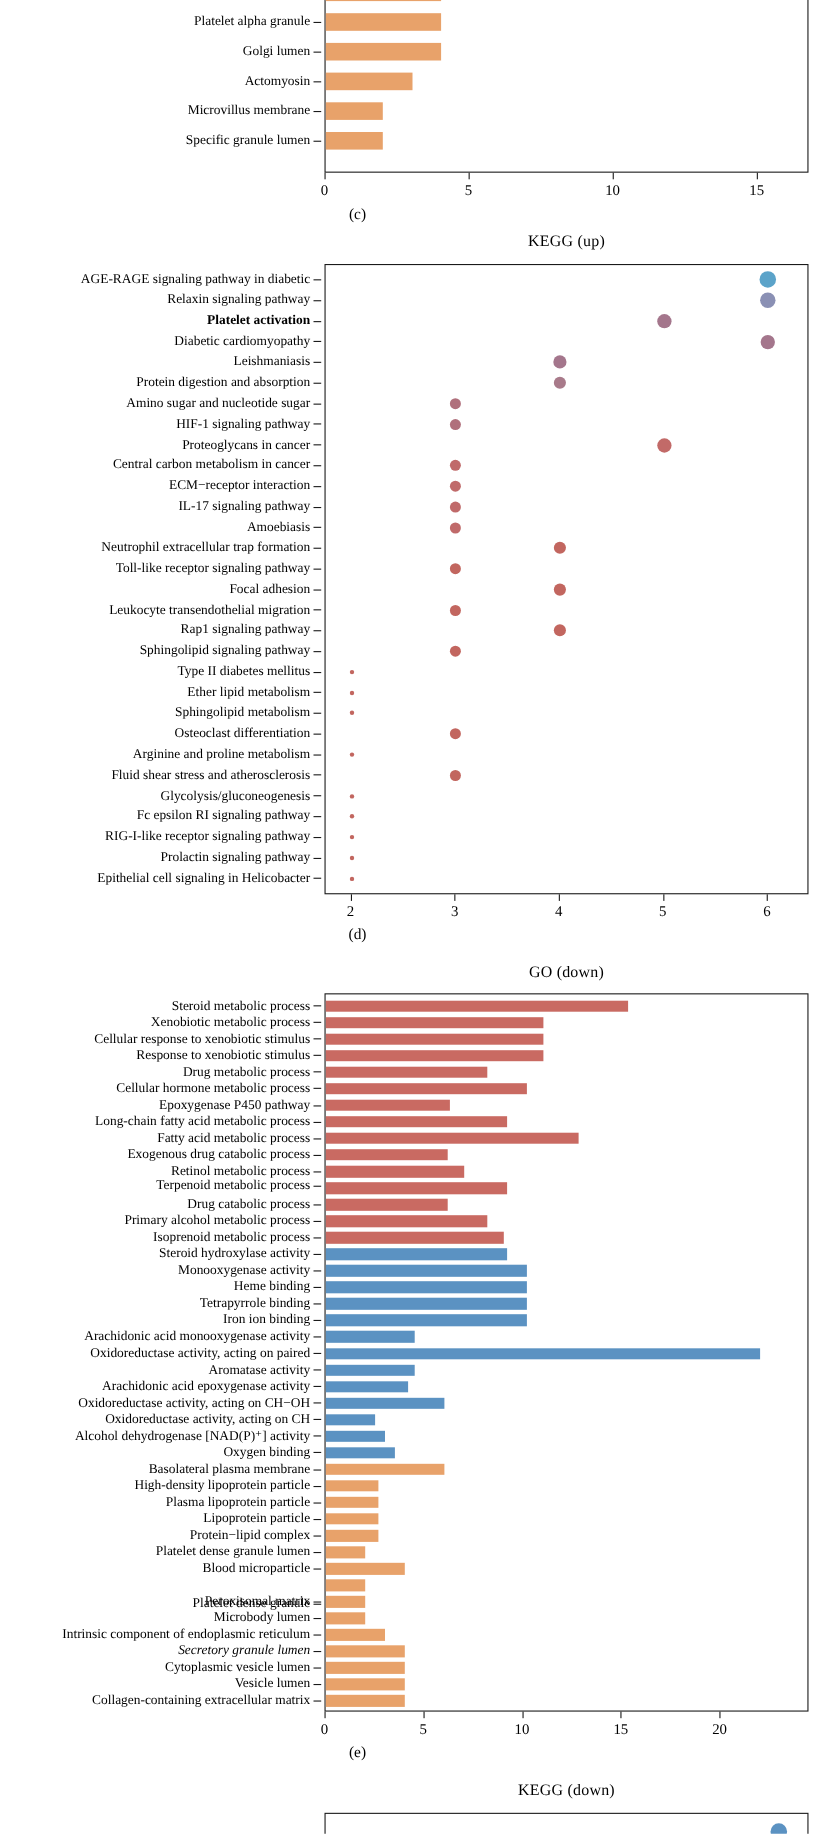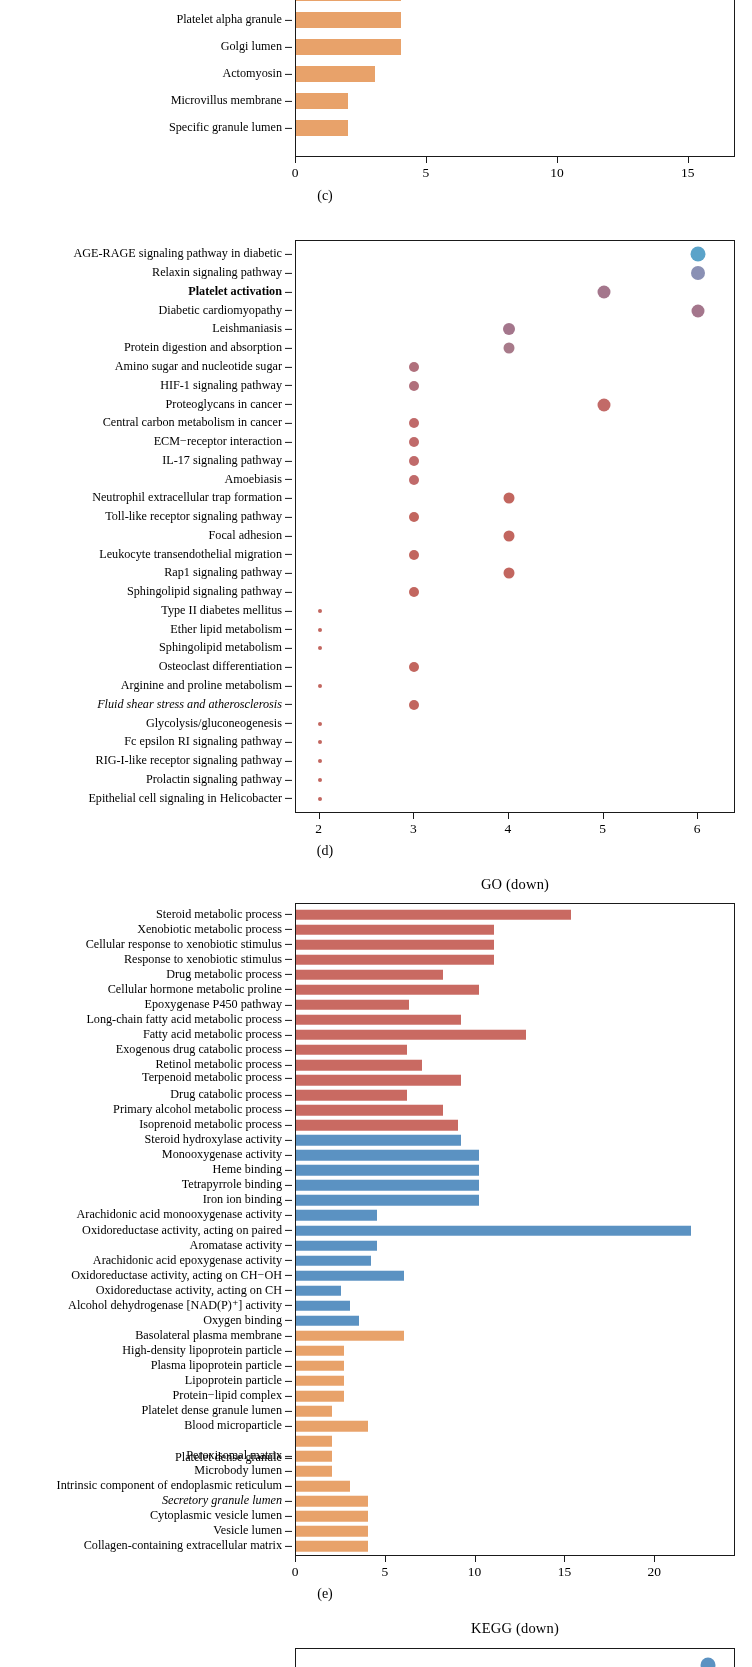--- a/index.html
+++ b/index.html
@@ -137,20 +137,21 @@
       <div class="xticklabel" style="left: 0px;">0</div>
       <div class="xtick" style="left: 130.952px;"></div>
       <div class="xticklabel" style="left: 130.952px;">5</div>
       <div class="xtick" style="left: 261.905px;"></div>
       <div class="xticklabel" style="left: 261.905px;">10</div>
       <div class="xtick" style="left: 392.857px;"></div>
       <div class="xticklabel" style="left: 392.857px;">15</div>
     </div>
   <div class="panel-letter" id="panel-c-letter">(c)</div>
 
+  <div class="panel-title" id="panel-d-title">KEGG (up)</div>
   <div class="plot-frame" id="panel-d-frame">
       <div class="dot" title="AGE-RAGE signaling pathway in diabetic" style="left: 402.151px; top: 13.3833px; width: 15px; height: 15px; background: rgb(91, 163, 201);"></div>
       <div class="dot" title="Relaxin signaling pathway" style="left: 402.151px; top: 32.15px; width: 14px; height: 14px; background: rgb(138, 144, 180);"></div>
       <div class="dot" title="Platelet activation" style="left: 307.527px; top: 50.9167px; width: 13px; height: 13px; background: rgb(164, 118, 140);"></div>
       <div class="dot" title="Diabetic cardiomyopathy" style="left: 402.151px; top: 69.6833px; width: 13px; height: 13px; background: rgb(164, 118, 140);"></div>
       <div class="dot" title="Leishmaniasis" style="left: 212.903px; top: 88.45px; width: 12px; height: 12px; background: rgb(164, 118, 140);"></div>
       <div class="dot" title="Protein digestion and absorption" style="left: 212.903px; top: 107.217px; width: 11px; height: 11px; background: rgb(168, 122, 138);"></div>
       <div class="dot" title="Amino sugar and nucleotide sugar" style="left: 118.28px; top: 125.983px; width: 10px; height: 10px; background: rgb(176, 112, 124);"></div>
       <div class="dot" title="HIF-1 signaling pathway" style="left: 118.28px; top: 144.75px; width: 10px; height: 10px; background: rgb(176, 112, 124);"></div>
       <div class="dot" title="Proteoglycans in cancer" style="left: 307.527px; top: 163.517px; width: 13px; height: 13px; background: rgb(194, 106, 104);"></div>
@@ -194,21 +195,21 @@
       <div class="ylab" style="top: 276.117px;"><span>Toll-like receptor signaling pathway</span><span class="tickdash"></span></div>
       <div class="ylab" style="top: 294.883px;"><span>Focal adhesion</span><span class="tickdash"></span></div>
       <div class="ylab" style="top: 313.65px;"><span>Leukocyte transendothelial migration</span><span class="tickdash"></span></div>
       <div class="ylab" style="top: 332.417px;"><span>Rap1 signaling pathway</span><span class="tickdash"></span></div>
       <div class="ylab" style="top: 351.183px;"><span>Sphingolipid signaling pathway</span><span class="tickdash"></span></div>
       <div class="ylab" style="top: 369.95px;"><span>Type II diabetes mellitus</span><span class="tickdash"></span></div>
       <div class="ylab" style="top: 388.717px;"><span>Ether lipid metabolism</span><span class="tickdash"></span></div>
       <div class="ylab" style="top: 407.483px;"><span>Sphingolipid metabolism</span><span class="tickdash"></span></div>
       <div class="ylab" style="top: 426.25px;"><span>Osteoclast differentiation</span><span class="tickdash"></span></div>
       <div class="ylab" style="top: 445.017px;"><span>Arginine and proline metabolism</span><span class="tickdash"></span></div>
-      <div class="ylab" style="top: 463.783px; font-style: italic;"><span>Fluid shear stress and atherosclerosis</span><span class="tickdash"></span></div>
+      <div class="ylab" style="top: 463.783px;"><span>Fluid shear stress and atherosclerosis</span><span class="tickdash"></span></div>
       <div class="ylab" style="top: 482.55px;"><span>Glycolysis/gluconeogenesis</span><span class="tickdash"></span></div>
       <div class="ylab" style="top: 501.317px;"><span>Fc epsilon RI signaling pathway</span><span class="tickdash"></span></div>
       <div class="ylab" style="top: 520.083px;"><span>RIG-I-like receptor signaling pathway</span><span class="tickdash"></span></div>
       <div class="ylab" style="top: 538.85px;"><span>Prolactin signaling pathway</span><span class="tickdash"></span></div>
       <div class="ylab" style="top: 557.617px;"><span>Epithelial cell signaling in Helicobacter</span><span class="tickdash"></span></div>
     </div>
   <div class="xaxis" id="panel-d-xaxis">
       <div class="xtick" style="left: 23.6559px;"></div>
       <div class="xticklabel" style="left: 23.6559px;">2</div>
       <div class="xtick" style="left: 118.28px;"></div>
@@ -267,21 +268,21 @@
       <div class="bar" title="Cytoplasmic vesicle lumen" style="left: 0px; top: 612.384px; width: 71.8367px; height: 10.5326px; background: rgb(232, 162, 106);"></div>
       <div class="bar" title="Vesicle lumen" style="left: 0px; top: 627.43px; width: 71.8367px; height: 10.5326px; background: rgb(232, 162, 106);"></div>
       <div class="bar" title="Collagen-containing extracellular matrix" style="left: 0px; top: 642.477px; width: 71.8367px; height: 10.5326px; background: rgb(232, 162, 106);"></div>
     </div>
   <div class="ylabels" id="panel-e-ylabels">
       <div class="ylab" style="top: 10.5233px;"><span>Steroid metabolic process</span><span class="tickdash"></span></div>
       <div class="ylab" style="top: 25.5698px;"><span>Xenobiotic metabolic process</span><span class="tickdash"></span></div>
       <div class="ylab" style="top: 40.6163px;"><span>Cellular response to xenobiotic stimulus</span><span class="tickdash"></span></div>
       <div class="ylab" style="top: 55.6628px;"><span>Response to xenobiotic stimulus</span><span class="tickdash"></span></div>
       <div class="ylab" style="top: 70.7093px;"><span>Drug metabolic process</span><span class="tickdash"></span></div>
-      <div class="ylab" style="top: 85.7558px;"><span>Cellular hormone metabolic proline</span><span class="tickdash"></span></div>
+      <div class="ylab" style="top: 85.7558px;"><span>Cellular hormone metabolic process</span><span class="tickdash"></span></div>
       <div class="ylab" style="top: 100.802px;"><span>Epoxygenase P450 pathway</span><span class="tickdash"></span></div>
       <div class="ylab" style="top: 115.849px;"><span>Long-chain fatty acid metabolic process</span><span class="tickdash"></span></div>
       <div class="ylab" style="top: 130.895px;"><span>Fatty acid metabolic process</span><span class="tickdash"></span></div>
       <div class="ylab" style="top: 145.942px;"><span>Exogenous drug catabolic process</span><span class="tickdash"></span></div>
       <div class="ylab" style="top: 160.988px;"><span>Retinol metabolic process</span><span class="tickdash"></span></div>
       <div class="ylab" style="top: 174px;"><span>Terpenoid metabolic process</span><span class="tickdash"></span></div>
       <div class="ylab" style="top: 191.081px;"><span>Drug catabolic process</span><span class="tickdash"></span></div>
       <div class="ylab" style="top: 206.128px;"><span>Primary alcohol metabolic process</span><span class="tickdash"></span></div>
       <div class="ylab" style="top: 221.174px;"><span>Isoprenoid metabolic process</span><span class="tickdash"></span></div>
       <div class="ylab" style="top: 236.221px;"><span>Steroid hydroxylase activity</span><span class="tickdash"></span></div>

